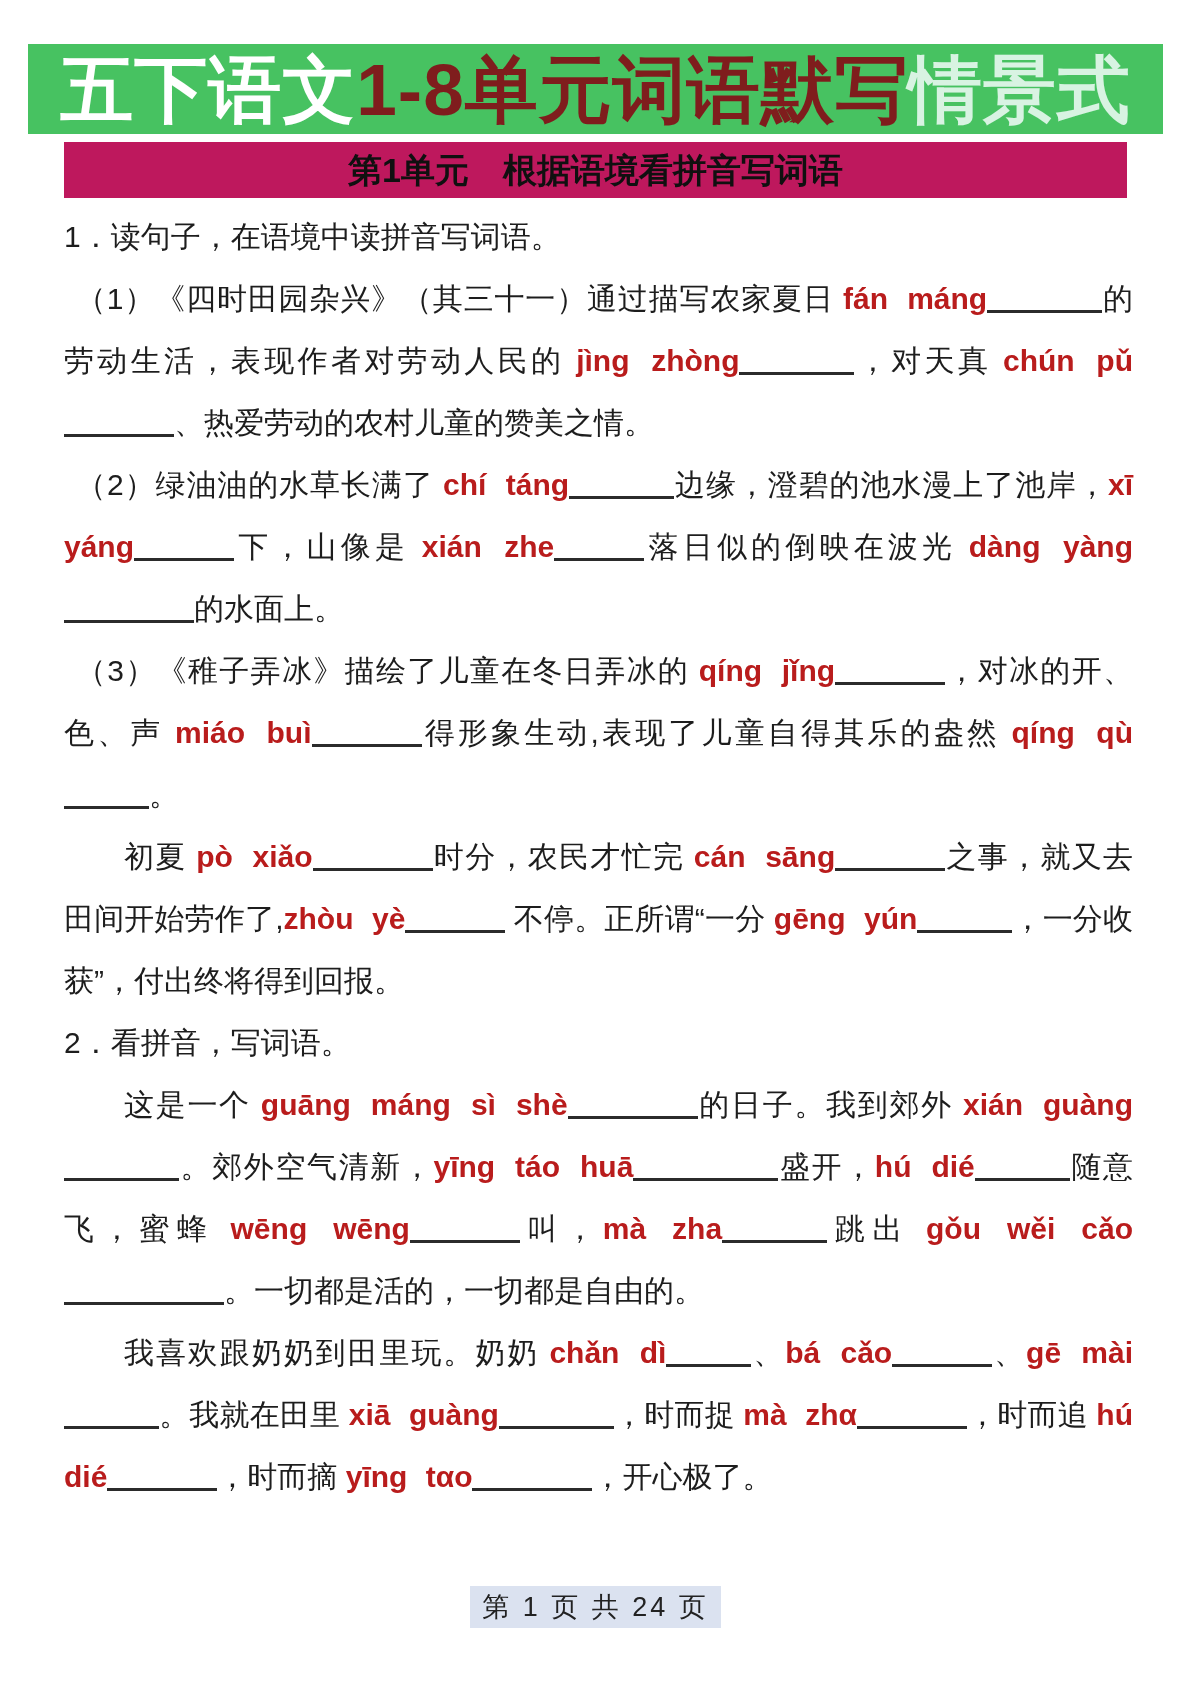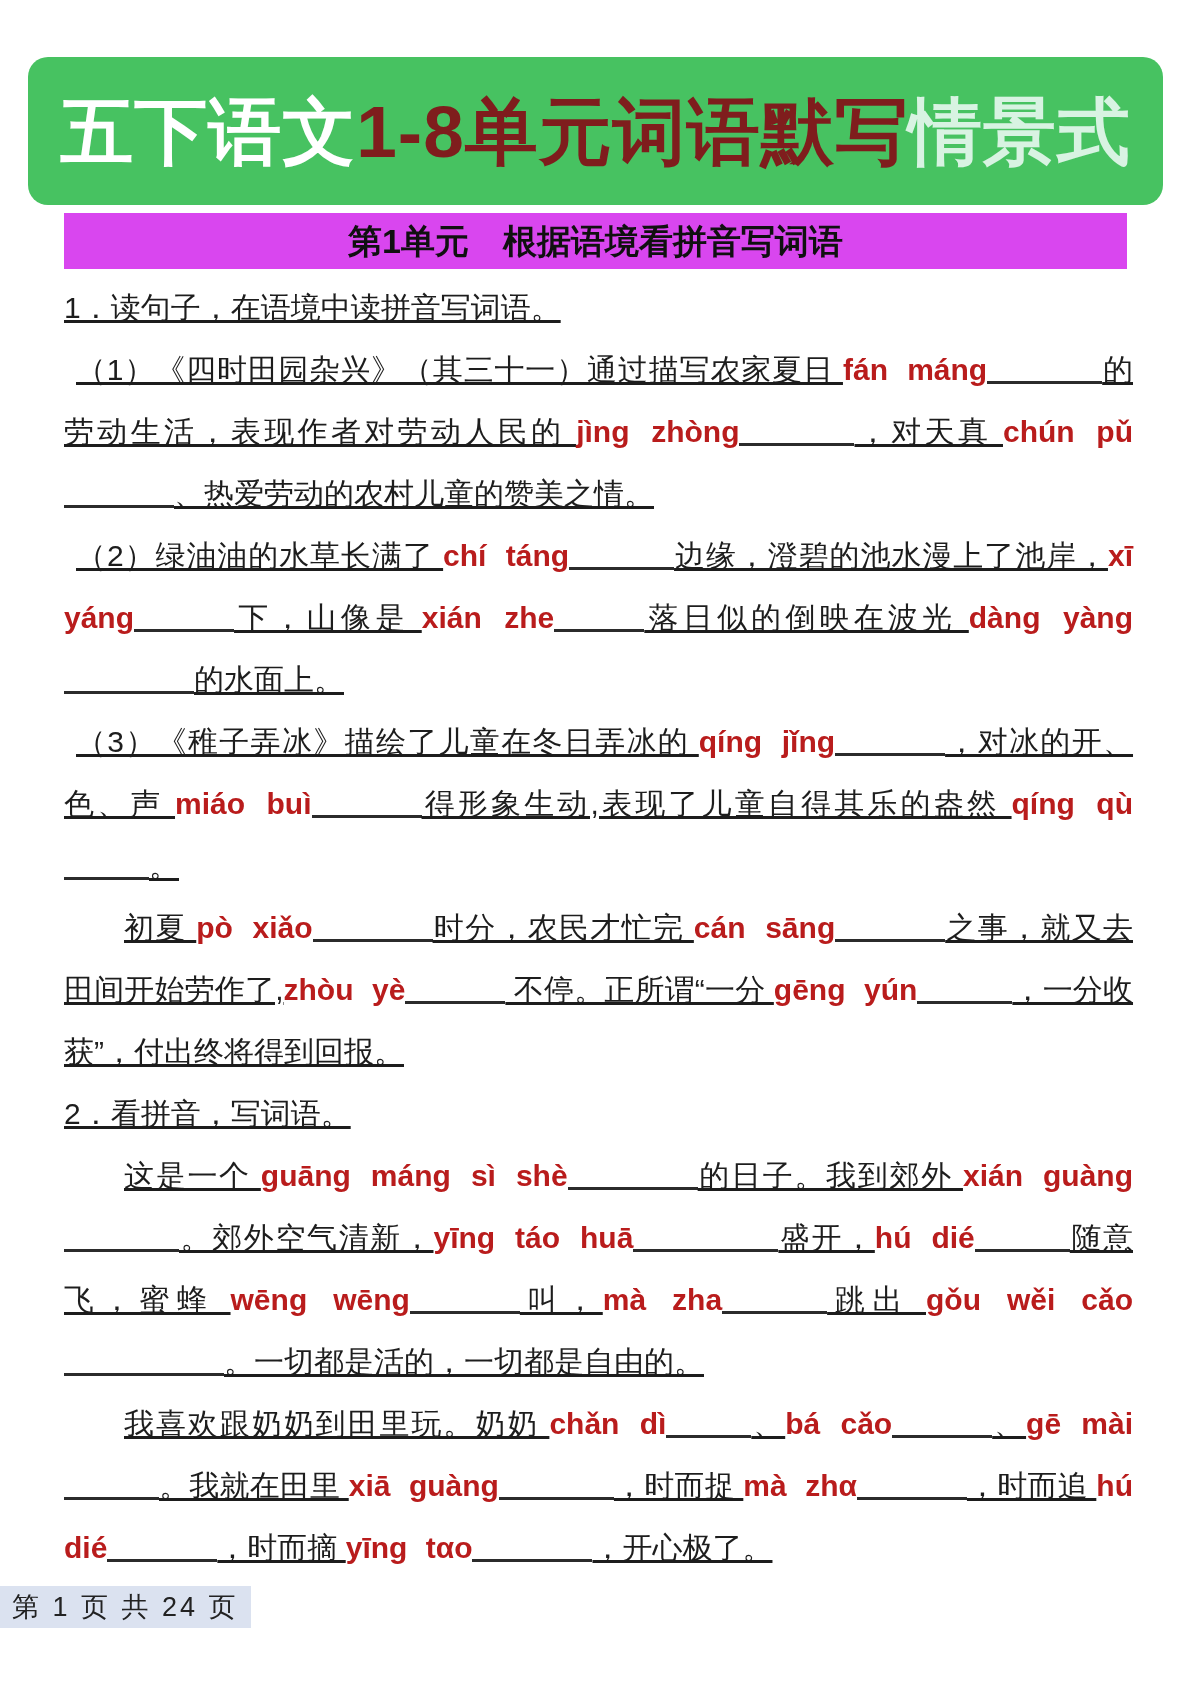--- a/index.html
+++ b/index.html
@@ -9,75 +9,75 @@
   }
   .page{
     position:relative;
     width:1191px;
     height:1684px;
     margin:0 auto;
     background:#ffffff;
     overflow:hidden;
   }
   .banner{
-    margin:57px 28px 0 28px;
-    height:148px;
+    margin:44px 28px 0 28px;
+    height:90px;
     background:#47c261;
     display:flex;
     align-items:center;
     justify-content:center;
     white-space:nowrap;
-    border-radius:20px;
   }
   .banner span{
     font-size:73px;
     font-weight:900;
     letter-spacing:1px;
     line-height:1;
   }
   .t-white{color:#ffffff;}
   .t-yellow{color:#7f1d1d;}
   .t-mint{color:#d8f3e2;}
   .section-header{
     margin:8px 64px 0 64px;
-    background:#d946ef;
+    background:#be185d;
     height:56px;
     line-height:56px;
     text-align:center;
     font-size:34px;
     font-weight:700;
     color:#101010;
   }
   .content{
     margin:8px 58px 0 64px;
     font-size:30px;
     line-height:62px;
     color:#1d1d1d;
     text-align:justify;
   }
   .para{margin:0;}
   .para.sub{text-indent:12px;}
   .para.cont{text-indent:2em;}
-  .cn{color:#1d1d1d;text-decoration:underline;}
+  .cn{color:#1d1d1d;}
   .py{
     color:#b91c1c;
     word-spacing:10px;
     font-weight:bold;
   }
   .blank{
     display:inline-block;
     border-bottom:3px solid #2b2b2b;
     height:30px;
     vertical-align:-4px;
   }
   .footer{
     position:absolute;
     bottom:56px;
     left:0;
     right:0;
+    text-align:center;
   }
   .footer span{
     display:inline-block;
     background:#dbe2f0;
     color:#222222;
     font-size:27px;
     padding:3px 12px;
     letter-spacing:3px;
   }
 </style>

